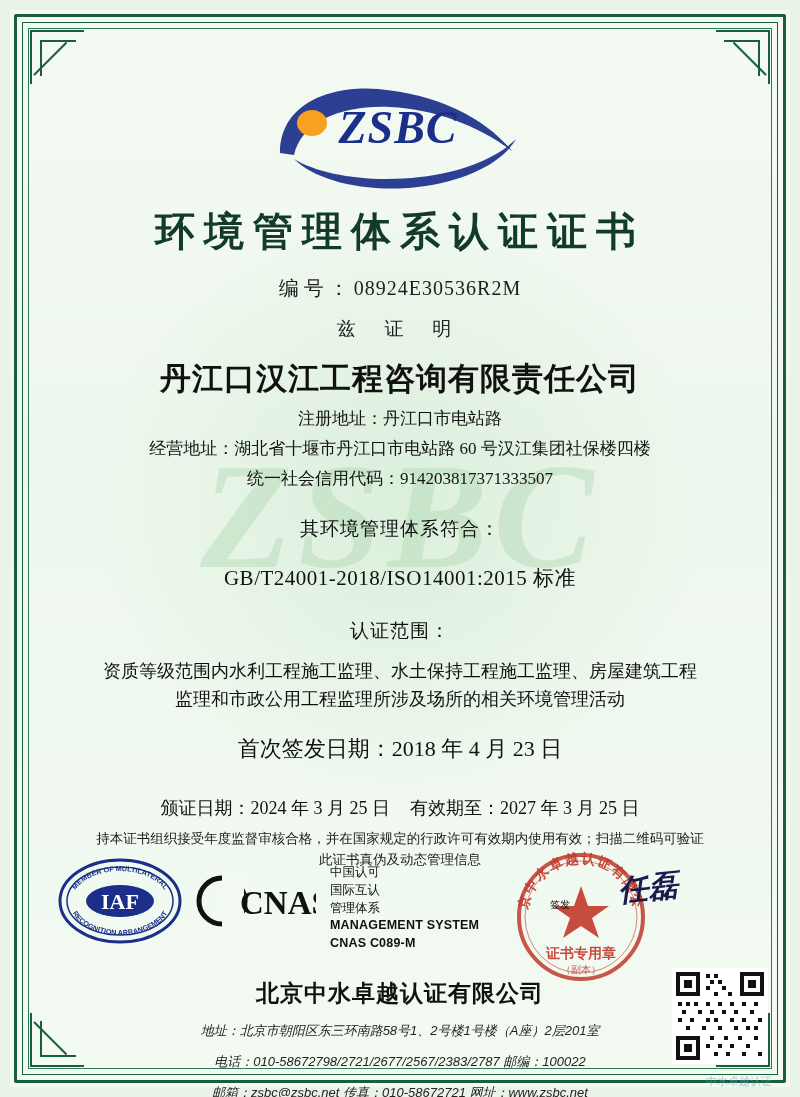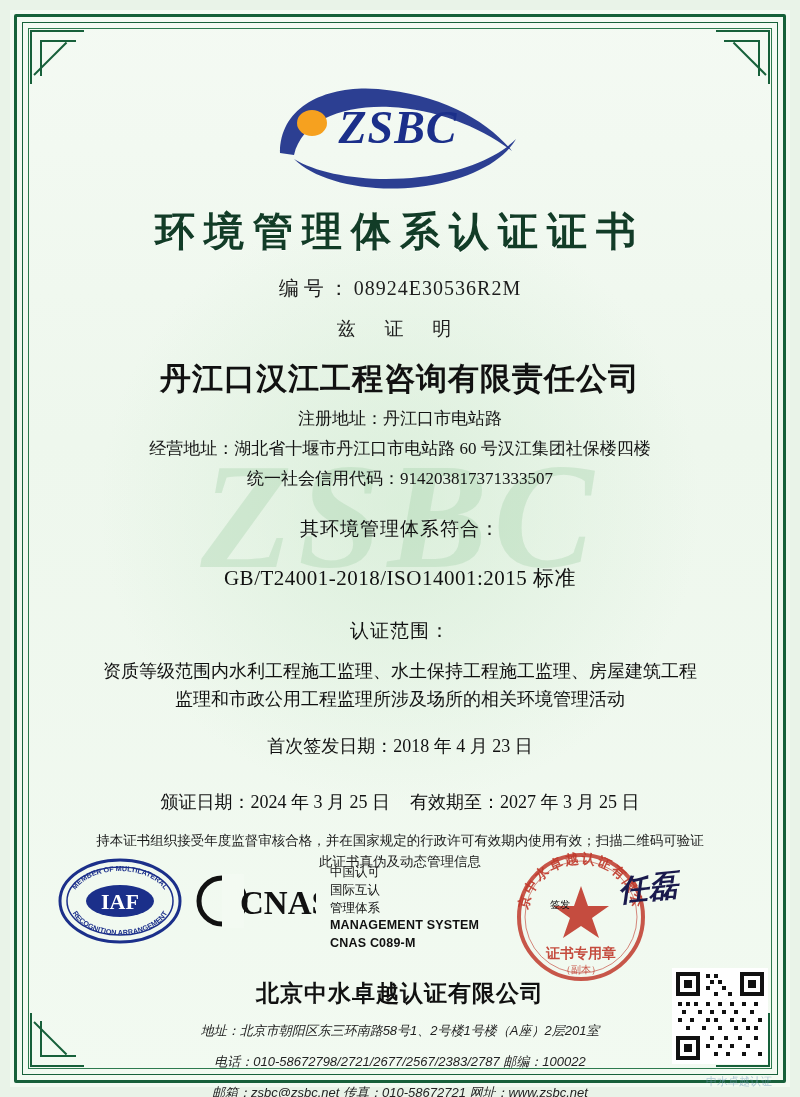--- a/index.html
+++ b/index.html
@@ -171,35 +171,35 @@
   .scope-text {
     margin: 14px auto 18px;
     width: 600px;
     font-size: 18px;
     line-height: 1.55;
     color: #111;
     font-family: Liberation Serif, serif;
   }
   .first-issue {
     margin-top: 20px;
-    font-size: 18px;
+    font-size: 22px;
     color: #111;
     font-family: "Liberation Serif", serif;
   }
   .dates-row {
     margin-top: 32px;
     display: flex;
     justify-content: center;
     gap: 20px;
     font-size: 18px;
     color: #111;
     font-family: "Liberation Serif", serif;
   }
   .note {
-    margin: 16px auto 0;
+    margin: 8px auto 0;
     width: 640px;
     font-size: 13.5px;
     line-height: 1.6;
     color: #1a1a1a;
     font-family: "Liberation Serif", serif;
   }
 
   
   .marks-row {
     position: absolute;

